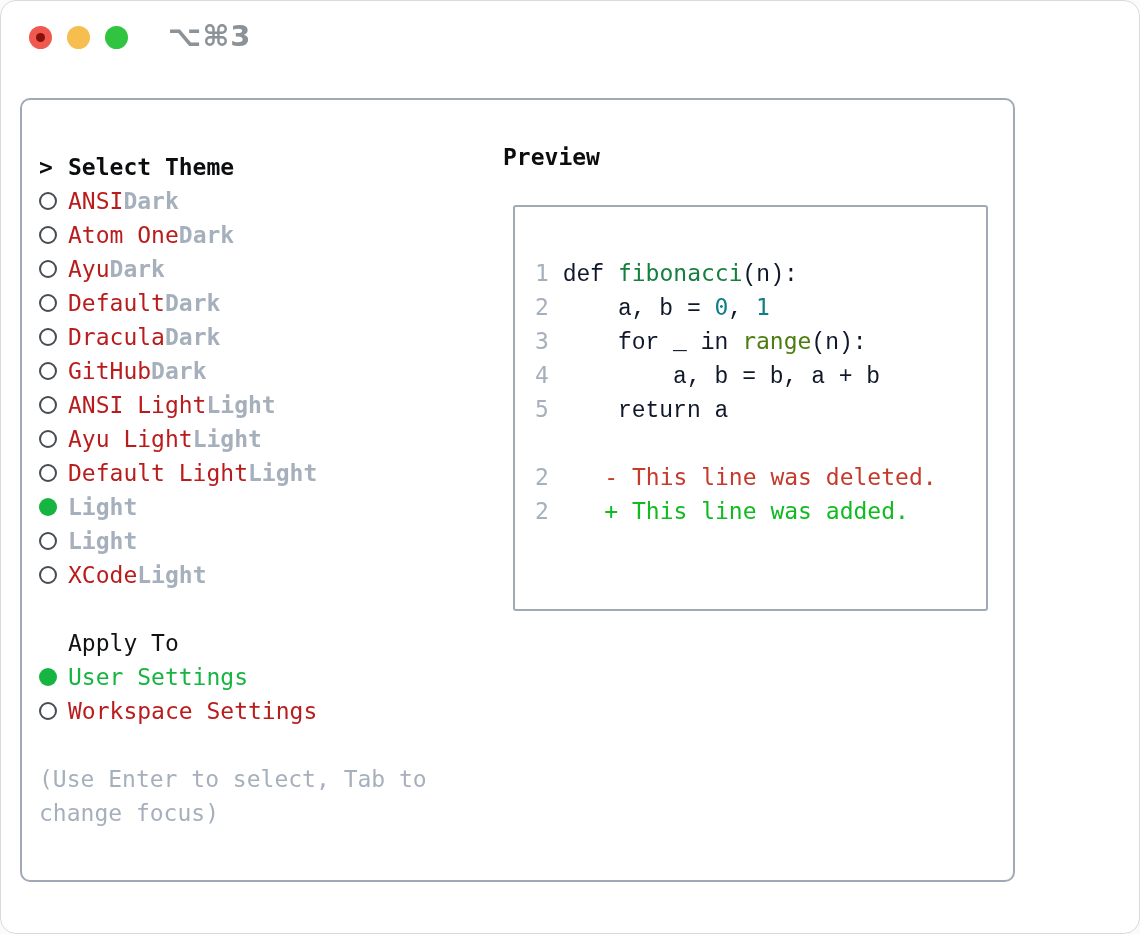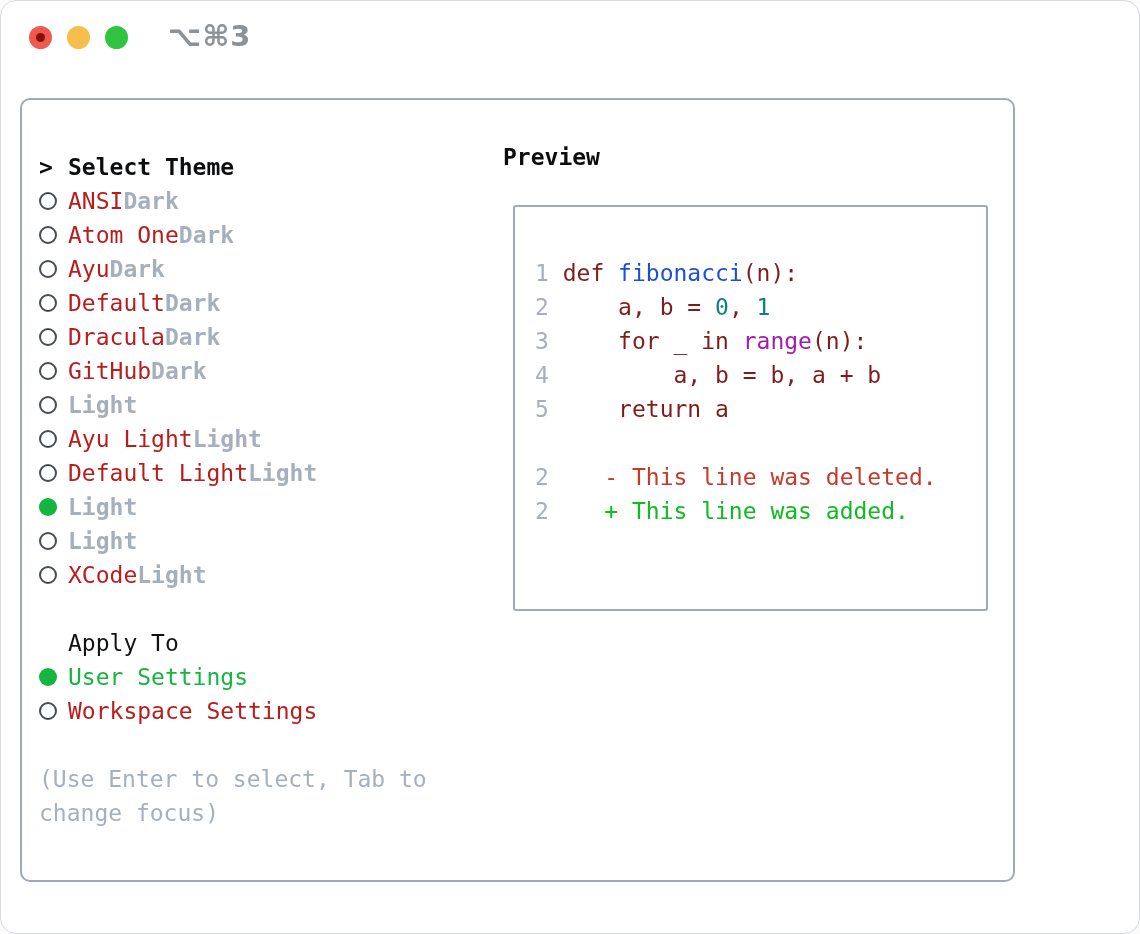--- a/index.html
+++ b/index.html
@@ -32,24 +32,24 @@
   .t-variant{color:#a6b0bc;font-weight:bold;}
   .apply-hdr{color:#101214;}
   .help{color:#a6b0bc;}
 
   
   .preview-label{position:absolute;left:481px;top:40px;height:34px;line-height:34px;font-weight:bold;font-size:23px;color:#0b0d0f;}
   .preview-box{position:absolute;left:491px;top:105px;width:475px;height:406px;border:2px solid #a0aab7;border-radius:3px;box-sizing:border-box;}
   .code{position:absolute;left:20px;top:49px;}
   .cline{height:34px;line-height:34px;font-size:23px;white-space:pre;}
   .lineno{color:#a6b0bc;}
-  .tk-plain{color:#7f1d1d;}
-  .tk-function{color:#1d4ed8;}
+  .tk-plain{color:#0f172a;font-family:Liberation Mono, monospace;}
+  .tk-function{color:#15803d;}
   .tk-number{color:#0f7e87;}
-  .tk-builtin{color:#a21caf;}
+  .tk-builtin{color:#4d7c0f;}
   .df-context{color:#7f8791;}
   .df-deleted{color:#c43b2b;}
   .df-added{color:#0fbb20;}
 </style>
 </head>
 <body>
 
 <div class="stage">
   <div class="window">
 
@@ -66,21 +66,21 @@
 
     <div class="panel">
       <div class="rows">
           <div class="row"><span class="gutter hdr-prefix">&gt;</span><span class="hdr-label">Select Theme</span></div>
           <div class="row"><span class="gutter"><span class="radio"></span></span><span class="t-name">ANSI</span> <span class="t-variant">Dark</span></div>
           <div class="row"><span class="gutter"><span class="radio"></span></span><span class="t-name">Atom One</span> <span class="t-variant">Dark</span></div>
           <div class="row"><span class="gutter"><span class="radio"></span></span><span class="t-name">Ayu</span> <span class="t-variant">Dark</span></div>
           <div class="row"><span class="gutter"><span class="radio"></span></span><span class="t-name">Default</span> <span class="t-variant">Dark</span></div>
           <div class="row"><span class="gutter"><span class="radio"></span></span><span class="t-name">Dracula</span> <span class="t-variant">Dark</span></div>
           <div class="row"><span class="gutter"><span class="radio"></span></span><span class="t-name">GitHub</span> <span class="t-variant">Dark</span></div>
-          <div class="row"><span class="gutter"><span class="radio"></span></span> <span class="t-variant">Light</span></div>
+          <div class="row"><span class="gutter"><span class="radio"></span></span><span class="t-name">ANSI Light</span> <span class="t-variant">Light</span></div>
           <div class="row"><span class="gutter"><span class="radio"></span></span><span class="t-name">Ayu Light</span> <span class="t-variant">Light</span></div>
           <div class="row"><span class="gutter"><span class="radio"></span></span><span class="t-name">Default Light</span> <span class="t-variant">Light</span></div>
           <div class="row"><span class="gutter"><span class="radio sel"></span></span> <span class="t-variant">Light</span></div>
           <div class="row"><span class="gutter"><span class="radio"></span></span> <span class="t-variant">Light</span></div>
           <div class="row"><span class="gutter"><span class="radio"></span></span><span class="t-name">XCode</span> <span class="t-variant">Light</span></div>
           <div class="row"></div>
           <div class="row"><span class="gutter"></span><span class="apply-hdr">Apply To</span></div>
           <div class="row"><span class="gutter"><span class="radio sel"></span></span><span class="t-name sel">User Settings</span></div>
           <div class="row"><span class="gutter"><span class="radio"></span></span><span class="t-name">Workspace Settings</span></div>
           <div class="row"></div>

